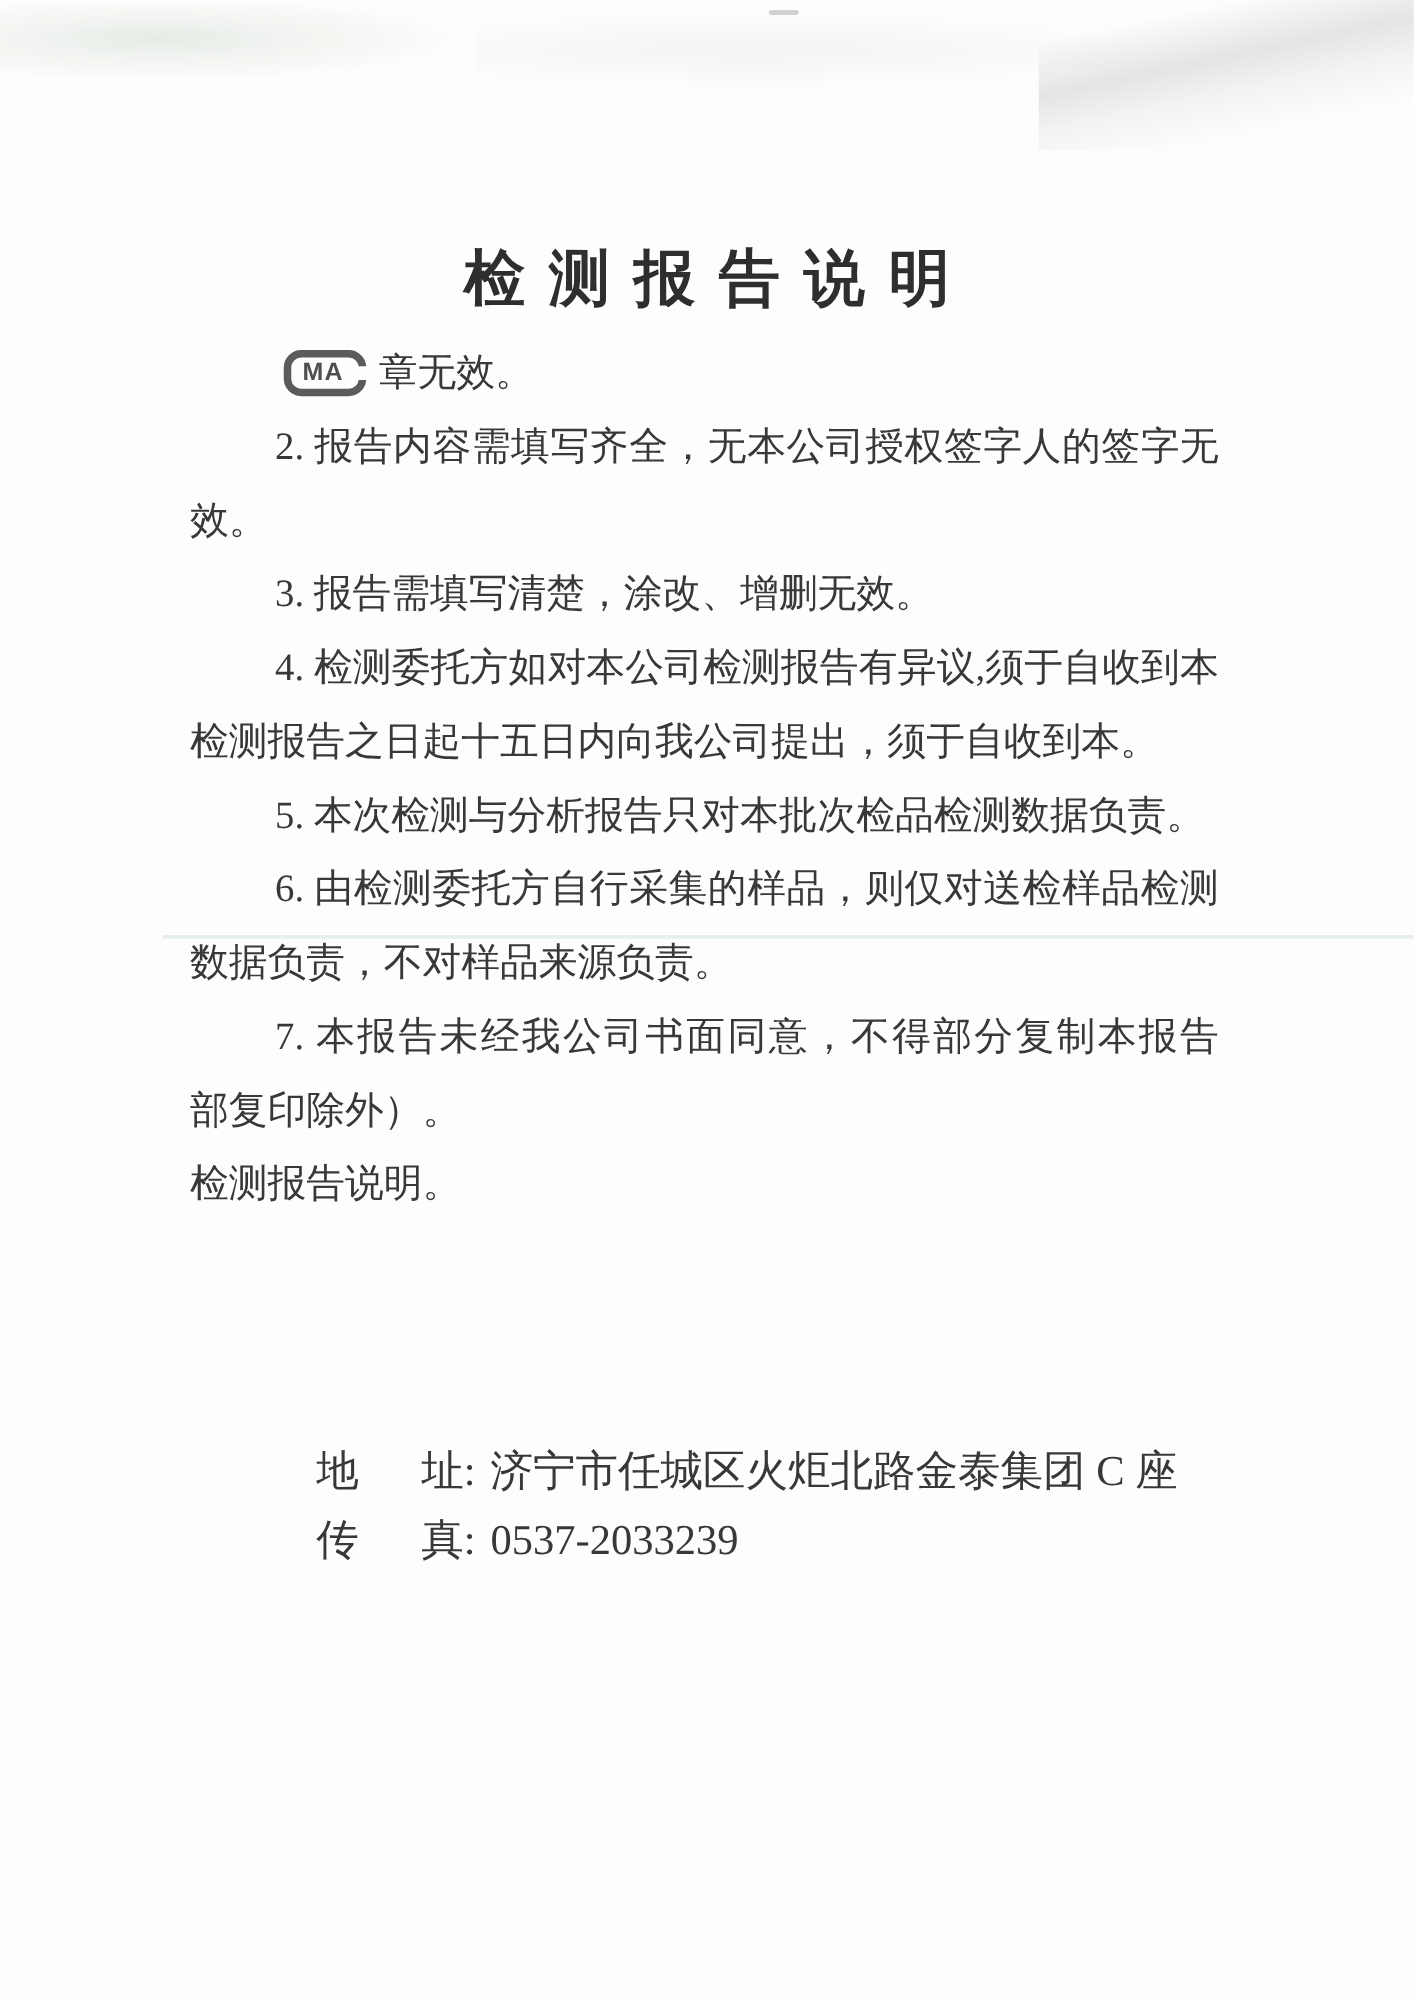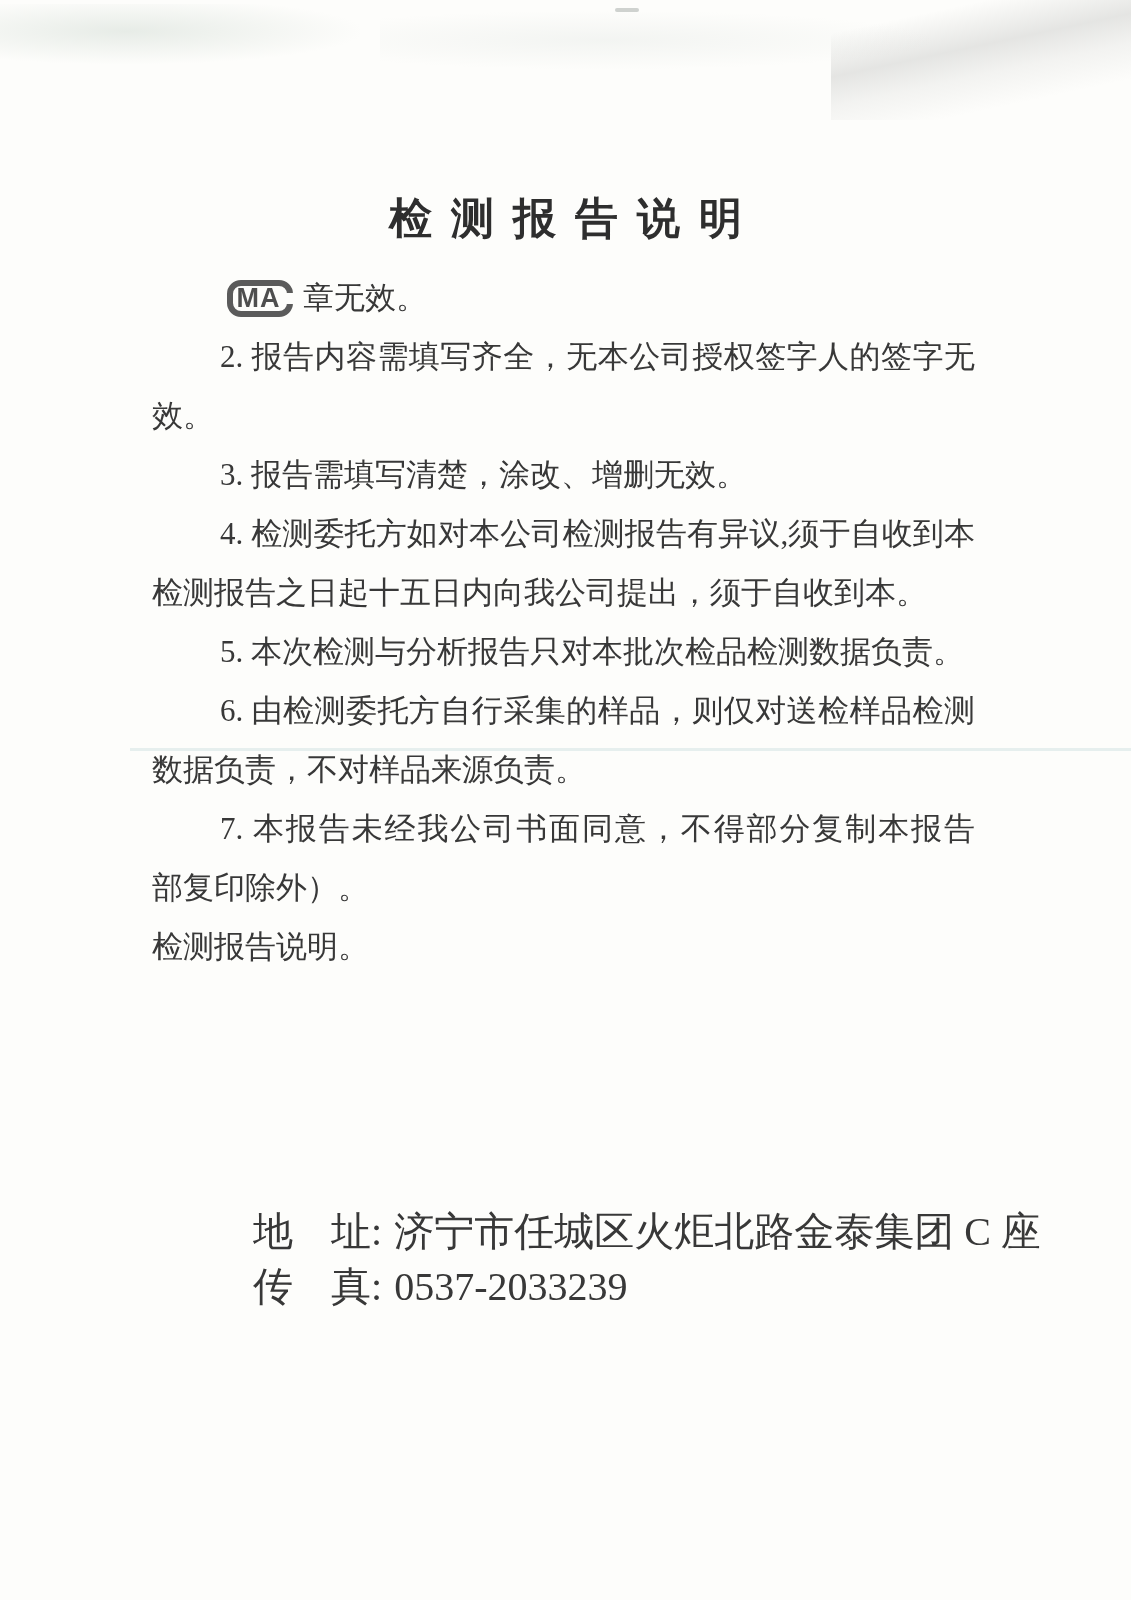--- a/index.html
+++ b/index.html
@@ -36,21 +36,21 @@
     background: rgba(165,198,198,0.25);
   }
 
   
   .doc-title {
     position: absolute;
     top: 190px; left: 0; right: 0;
     text-align: center;
     font-family: "Liberation Sans", sans-serif;
     font-weight: 700;
-    font-size: 43px;
+    font-size: 49px;
     letter-spacing: 19px;
     padding-left: 19px;
     color: #2e2e2e;
   }
 
   
   .notice {
     position: absolute;
     top: 268px; left: 152px; width: 823px;
     font-size: 31px;
@@ -81,30 +81,30 @@
     position: absolute; right: -2px; top: 13px;
     width: 9px; height: 11px;
     background: #fdfdfb;
   }
   .cma-label {
     position: absolute; inset: 0;
     display: flex; align-items: center; justify-content: center;
     padding-right: 3px;
     font-family: "Liberation Sans", sans-serif;
     font-weight: 700;
-    font-size: 27px;
+    font-size: 20px;
     letter-spacing: 1px;
     color: #4e4e4e;
   }
 
   
   .contact {
     position: absolute;
-    top: 1204px; left: 253px;
-    font-size: 40px;
+    top: 1150px; left: 253px;
+    font-size: 34px;
   }
   .contact-row { height: 55px; line-height: 55px; white-space: nowrap; }
   .c-label {
     display: inline-block;
     width: 118px;
     text-align: justify;
     text-align-last: justify;
     vertical-align: top;
   }
   .c-colon { margin-right: 12px; }

